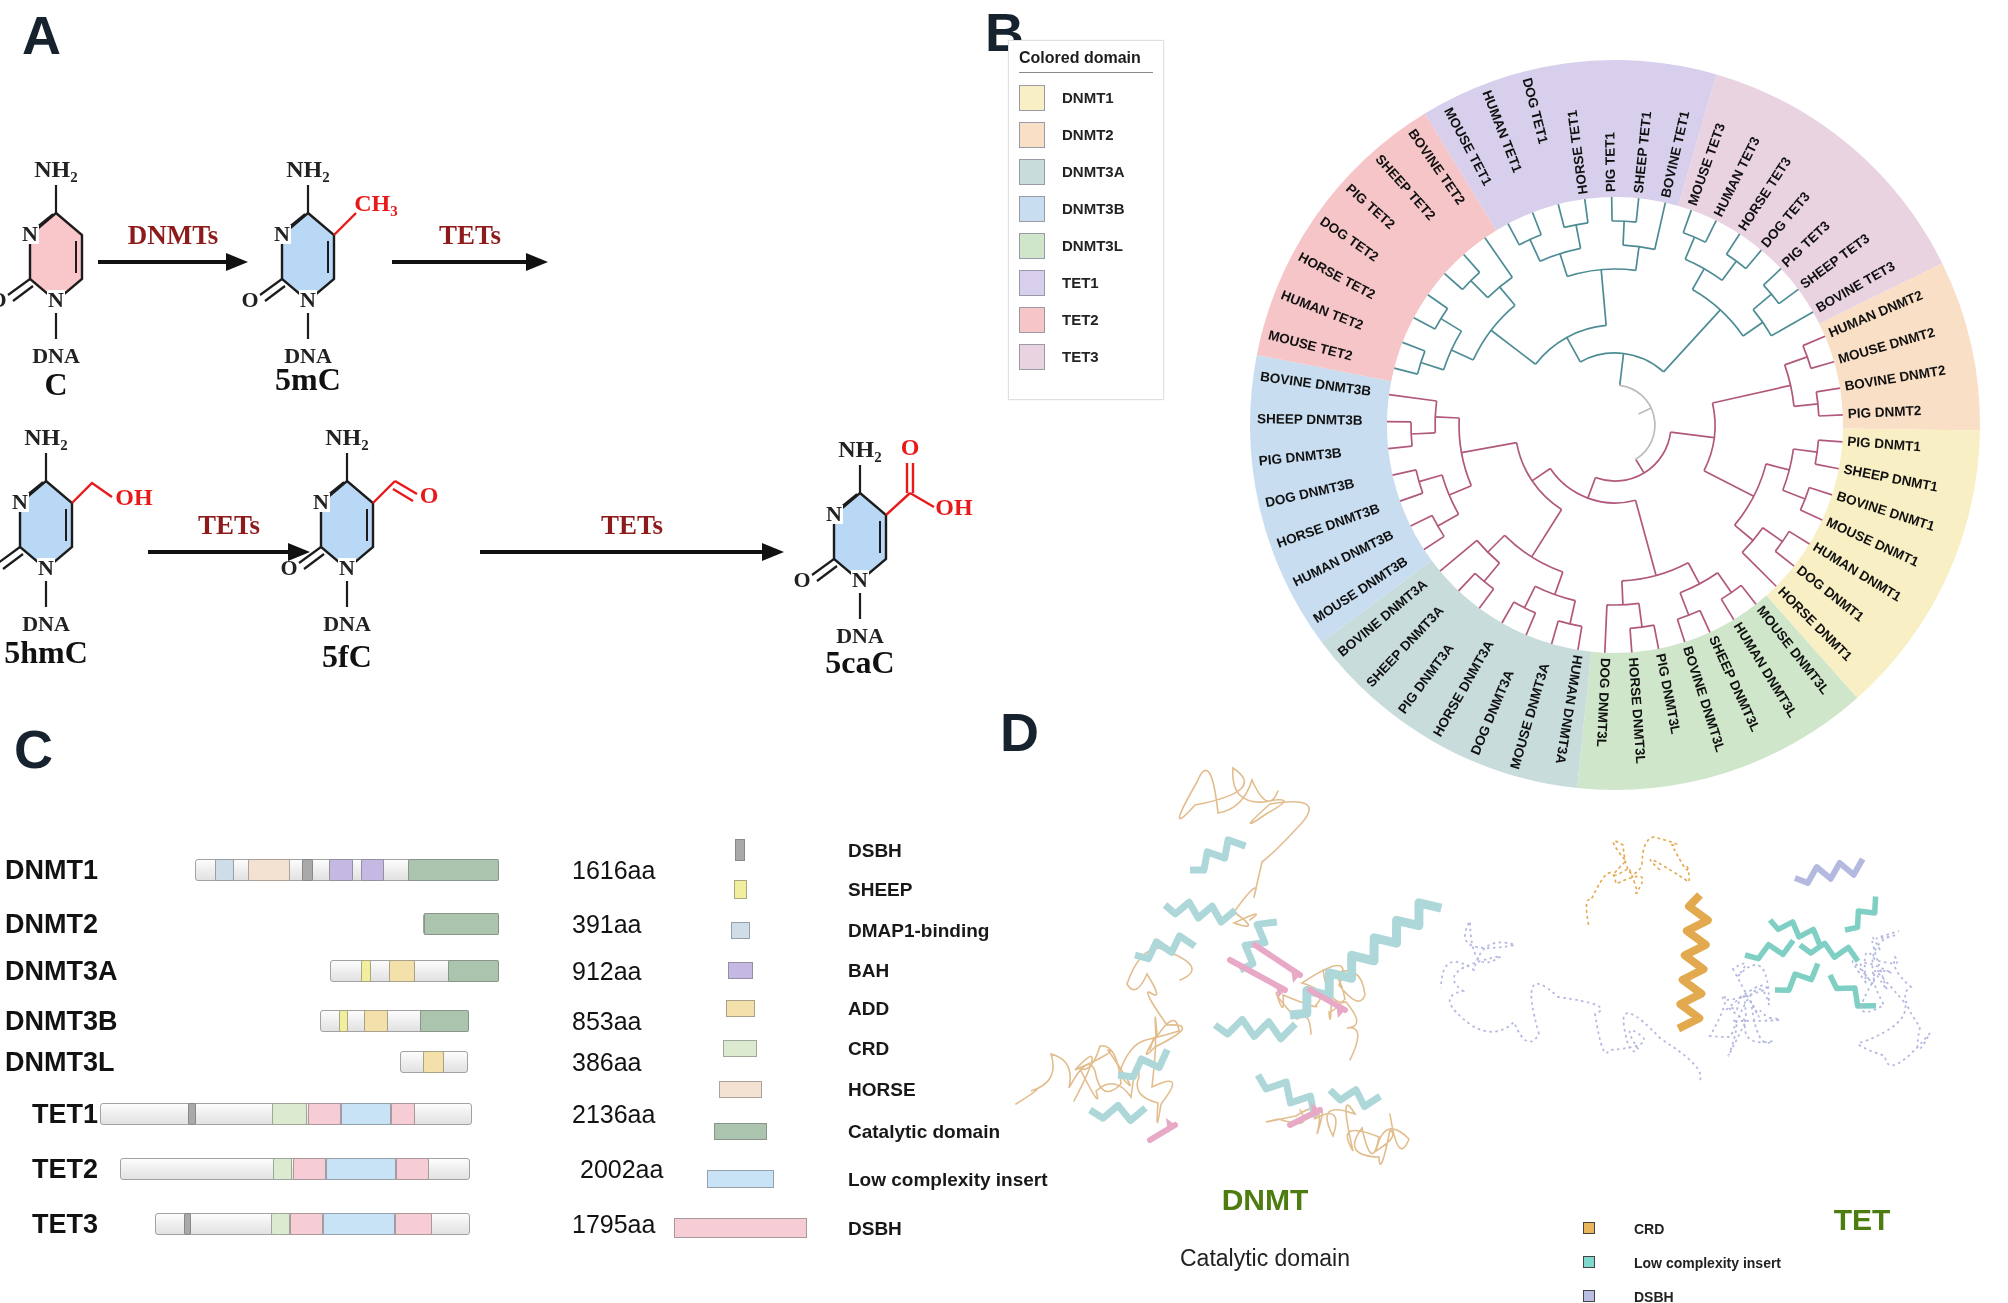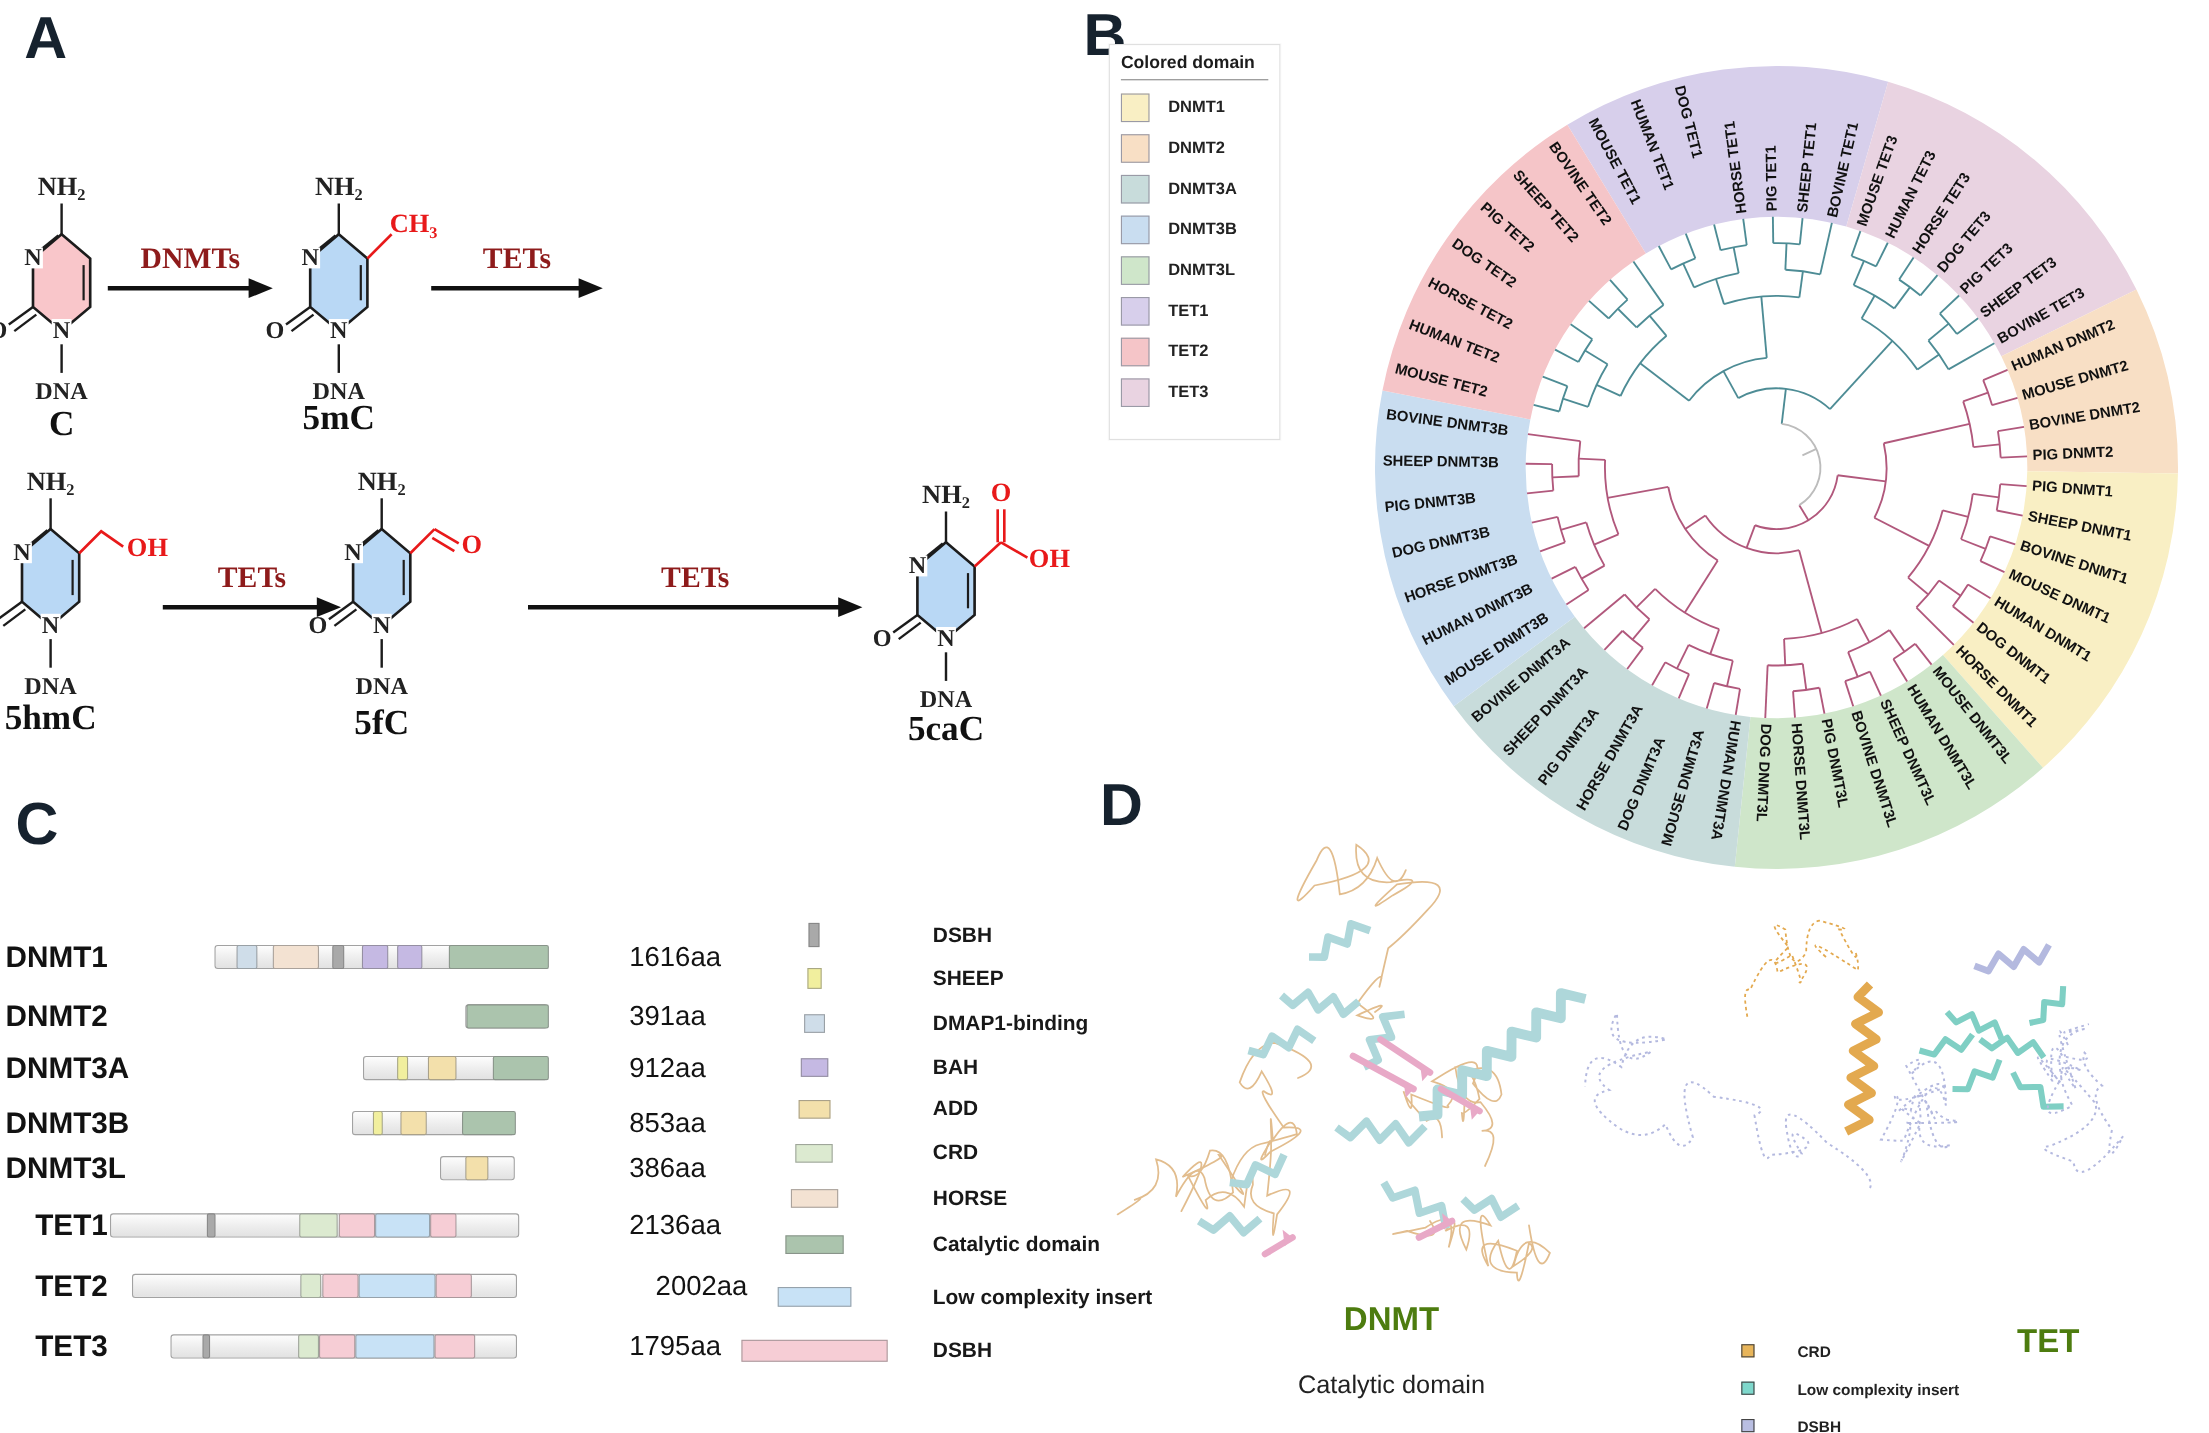--- a/index.html
+++ b/index.html
@@ -466,21 +466,21 @@
         <div class="seg" style="left:290.2px;width:24.2px;background:#f6cdd5"></div>
       </div>
       <div class="aa-label" style="left:572px;top:1102px">2136aa</div>
       <div class="row-label" style="left:32px;top:1156px">TET2</div>
       <div class="bar" style="left:120px;top:1158px;width:350px">
         <div class="seg" style="left:152.3px;width:19.2px;background:#dcead0"></div>
         <div class="seg" style="left:171.5px;width:33.2px;background:#f6cdd5"></div>
         <div class="seg" style="left:204.8px;width:70.0px;background:#c8e2f6"></div>
         <div class="seg" style="left:274.8px;width:33.2px;background:#f6cdd5"></div>
       </div>
-      <div class="aa-label" style="left:596px;top:1157px">2002aa</div>
+      <div class="aa-label" style="left:580px;top:1157px">2002aa</div>
       <div class="row-label" style="left:32px;top:1211px">TET3</div>
       <div class="bar" style="left:155px;top:1213px;width:315px">
         <div class="seg" style="left:28.3px;width:6.9px;background:#a9a9a9"></div>
         <div class="seg" style="left:115.0px;width:18.9px;background:#dcead0"></div>
         <div class="seg" style="left:133.9px;width:33.1px;background:#f6cdd5"></div>
         <div class="seg" style="left:167.0px;width:72.4px;background:#c8e2f6"></div>
         <div class="seg" style="left:239.4px;width:36.2px;background:#f6cdd5"></div>
       </div>
       <div class="aa-label" style="left:572px;top:1212px">1795aa</div>
       <div class="dl-swatch" style="left:735px;top:839px;width:10px;height:22px;background:#a9a9a9"></div>

